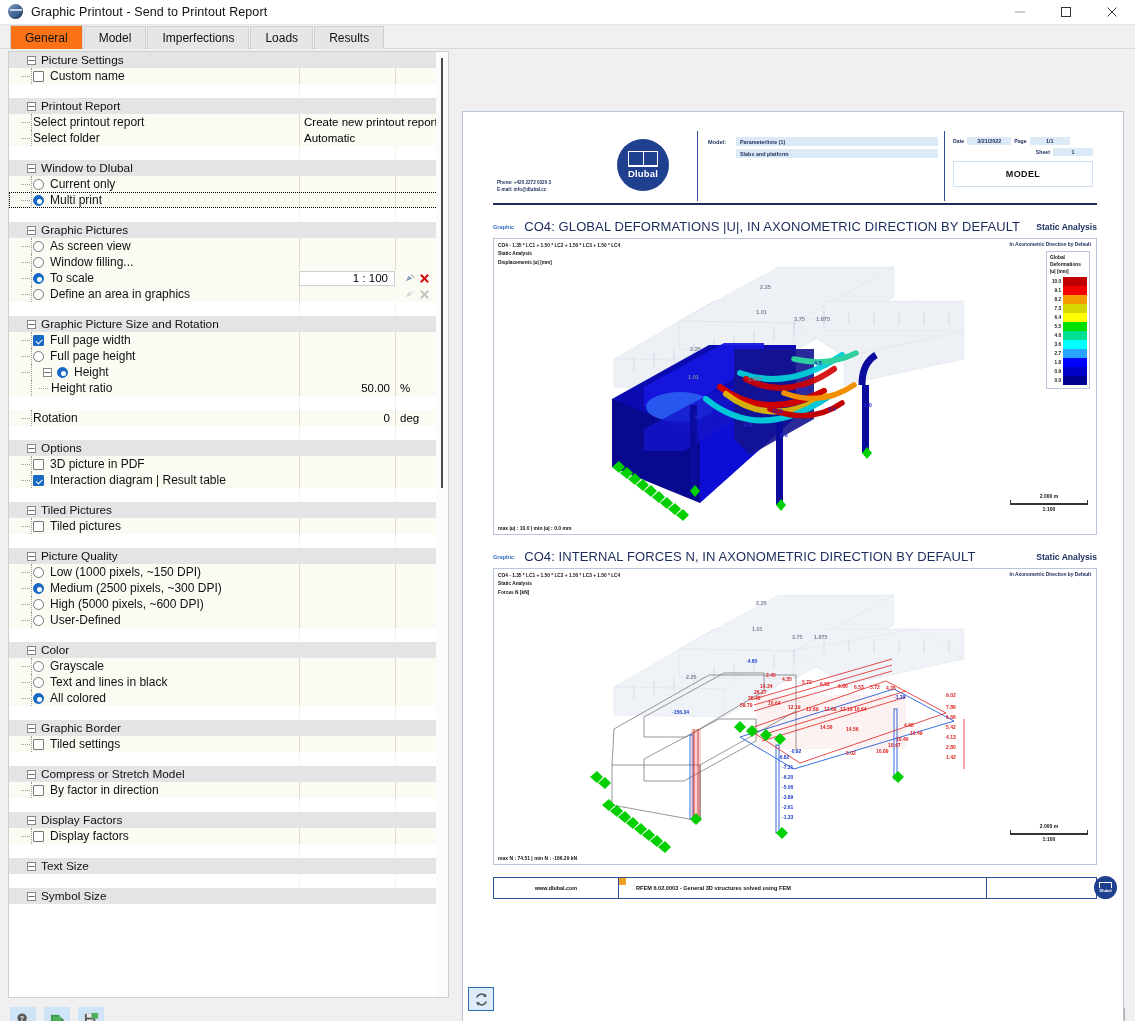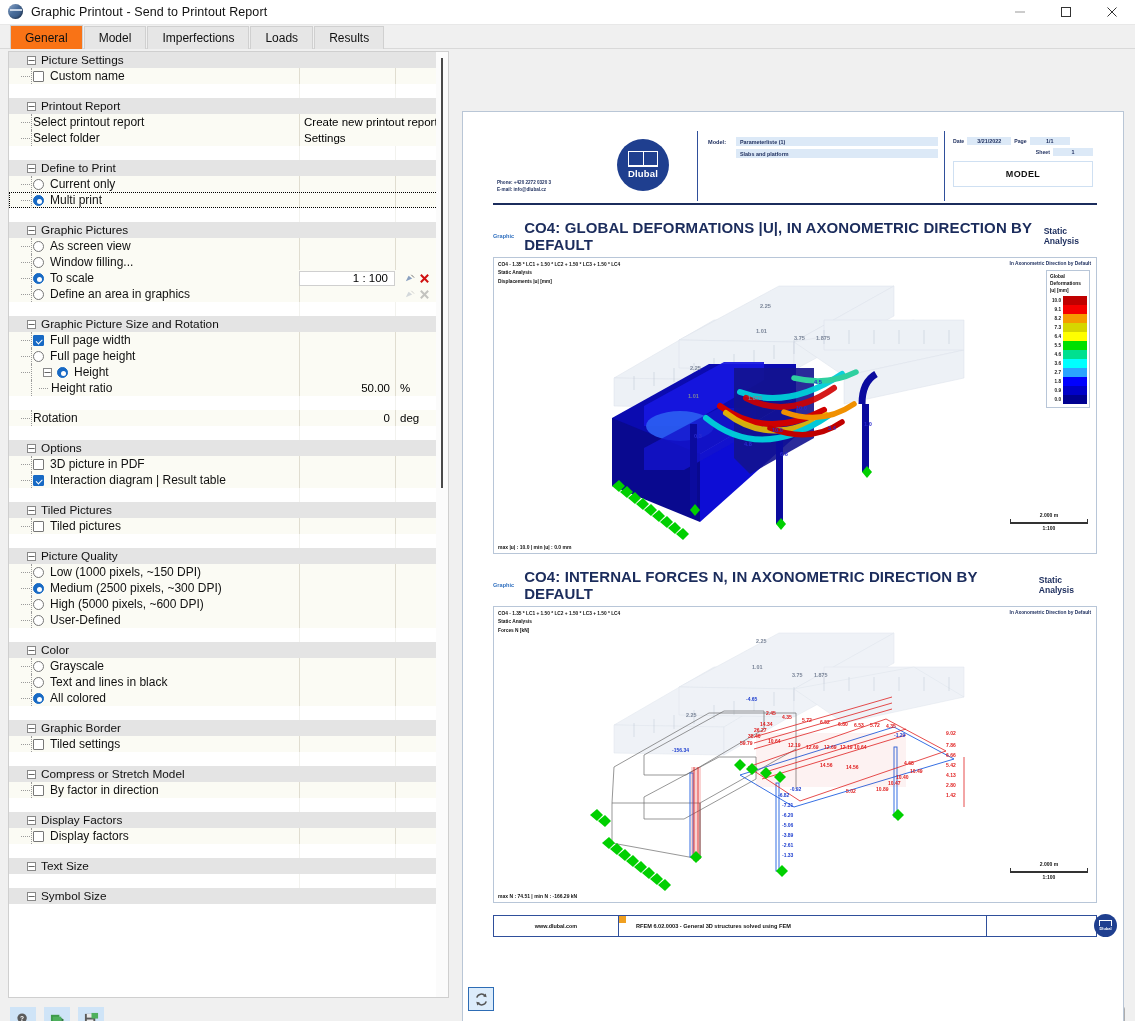--- a/index.html
+++ b/index.html
@@ -101,21 +101,21 @@
   .dhr-v { background:#dce9f7; height:8px; display:flex; align-items:center; justify-content:center;
            font-size:5.4px; font-weight:bold; color:#1b2c5c; }
   .dhr-date { width:44px; } .dhr-page { width:40px; }
   .dh-modelbox { margin-top:5px; border:1px solid #cfe0f2; height:26px; display:flex; align-items:center; justify-content:center;
                  font-size:9px; font-weight:bold; color:#111; letter-spacing:.4px; }
   .dh-sep { height:2px; background:#1b2c5c; margin:2px 4px 0 4px; }
 
   .fig { margin:14px 4px 0 4px; }
   .fig-title { display:flex; align-items:center; gap:10px; padding-bottom:4px; }
   .fig-badge { font-size:5.6px; font-weight:bold; color:#2f6fbf; }
-  .fig-h { font-size:15px; font-weight:bold; color:#1b2c5c; letter-spacing:.1px; }
+  .fig-h { font-size:13px; font-weight:normal; color:#1b2c5c; letter-spacing:.1px; }
   .fig-right { margin-left:auto; font-size:8.6px; font-weight:bold; color:#1b2c5c; }
 
   .fig-box { border:1px solid #b8c6d8; height:297px; position:relative; background:#fff; overflow:hidden; }
   .fb-tl { position:absolute; left:4px; top:3px; font-size:4.8px; color:#111; line-height:1.75; font-weight:bold; }
   .fb-tr { position:absolute; right:5px; top:3px; font-size:4.8px; color:#1b2c5c; font-weight:bold; }
   .fb-bl { position:absolute; left:4px; bottom:3px; font-size:5px; color:#111; font-weight:bold; }
   .fb-scale { position:absolute; right:8px; bottom:22px; width:78px; text-align:center; }
   .fb-scale .sv { font-size:5px; font-weight:bold; color:#111; }
   .fb-scale .bar { height:5px; border-left:1px solid #333; border-right:1px solid #333; border-bottom:1px solid #333; margin:1px 0; position:relative; }
   .fb-scale .bar::after { content:""; position:absolute; left:0; right:0; bottom:0; height:1px; background:#333; }
@@ -253,32 +253,32 @@
             </div>
             <div class="row item">
               <div class="c-label">
                 <span class="vline"></span>
                 <span class="treeline">
                   <span class="dash"></span>
                 </span>
                 <span class="itext">Select folder</span>
               </div>
               <div class="c-val" style="width:auto;flex:1;justify-content:flex-start;padding-left:4px;">
-                <span>Settings</span>
-              </div>
-            </div>
-            <div class="row blank">
-              <div class="c-label"></div>
-              <div class="c-val"></div>
-              <div class="c-unit"></div>
-            </div>
-            <div class="row group">
-              <div class="c-label">
-                <span class="expander"></span>
-                <span class="glabel">Define to Print</span>
+                <span>Automatic</span>
+              </div>
+            </div>
+            <div class="row blank">
+              <div class="c-label"></div>
+              <div class="c-val"></div>
+              <div class="c-unit"></div>
+            </div>
+            <div class="row group">
+              <div class="c-label">
+                <span class="expander"></span>
+                <span class="glabel">Window to Dlubal</span>
               </div>
             </div>
             <div class="row item">
               <div class="c-label">
                 <span class="vline"></span>
                 <span class="treeline">
                   <span class="dash"></span>
                 </span>
                 <span class="rb"></span>
                 <span class="itext">Current only</span>

